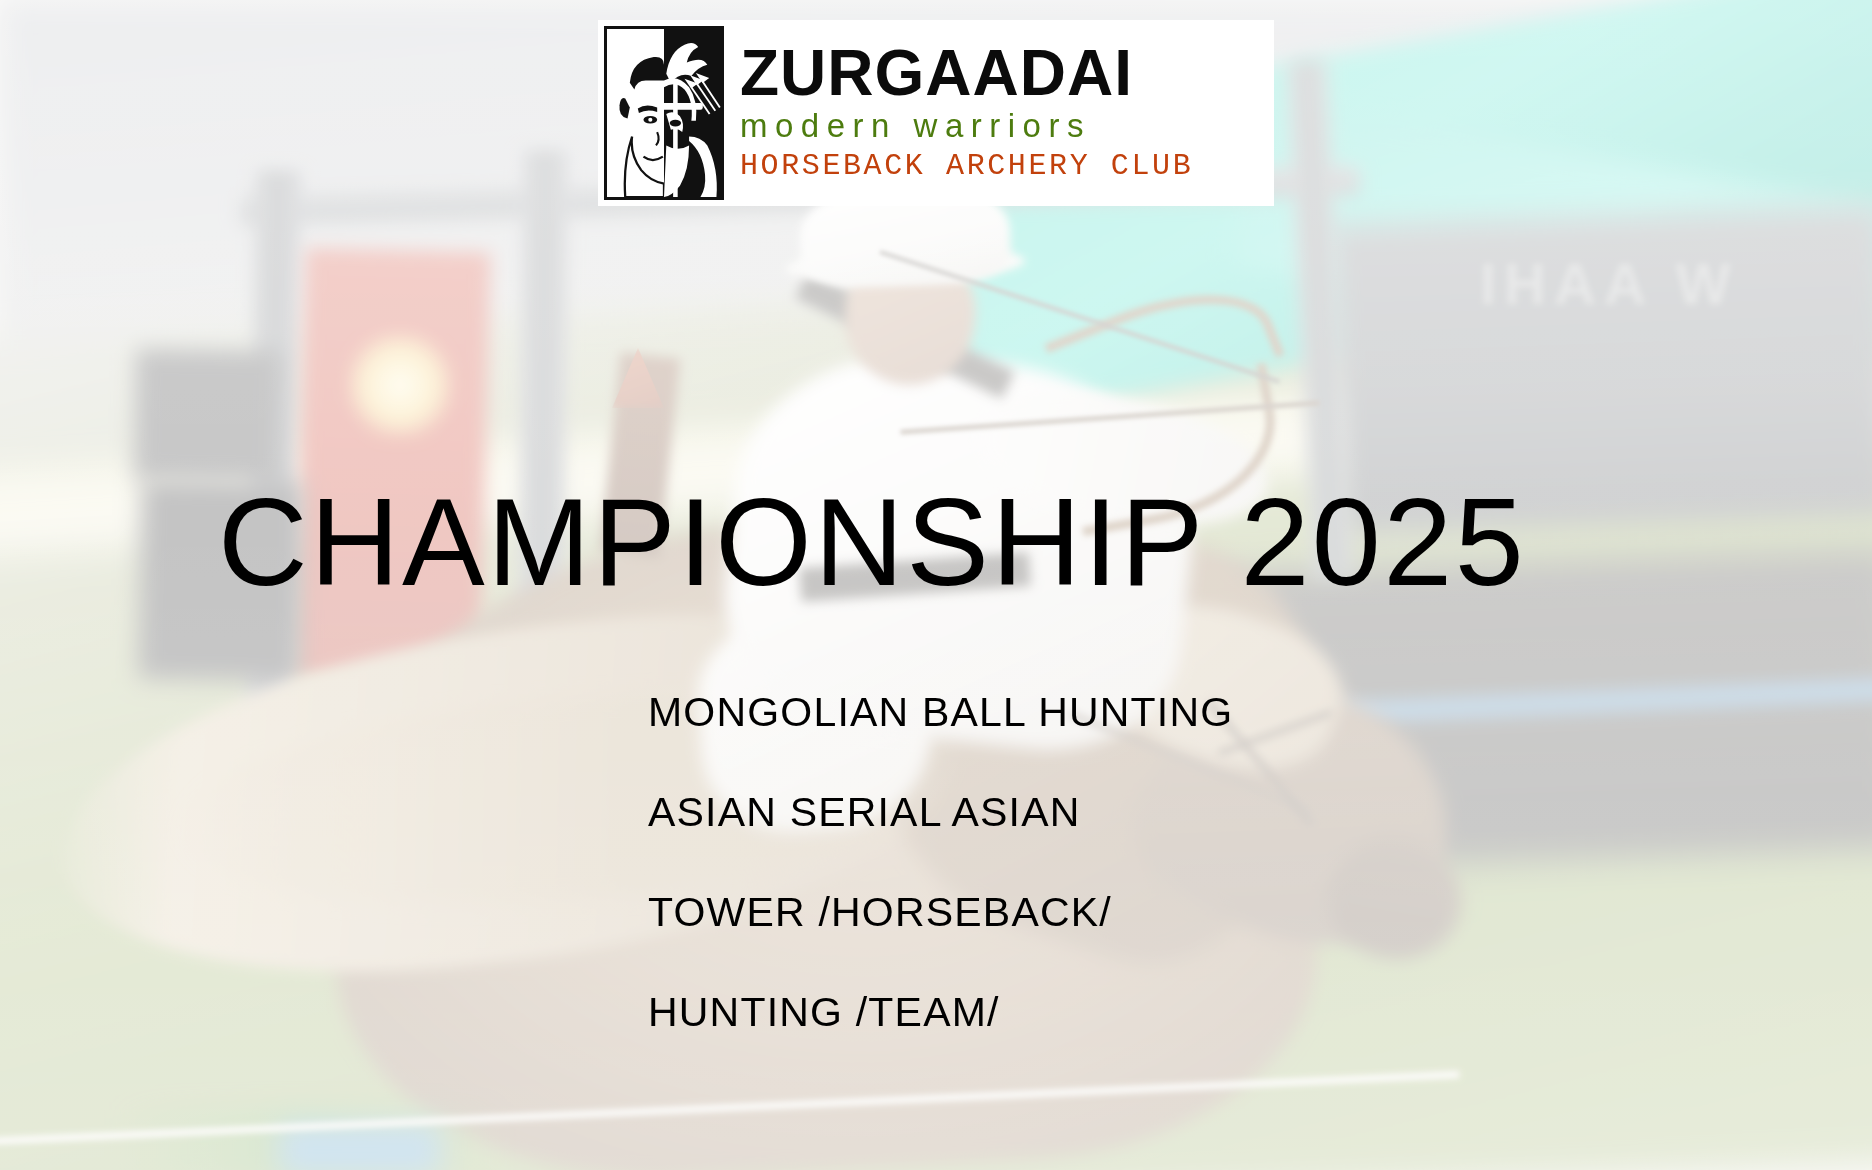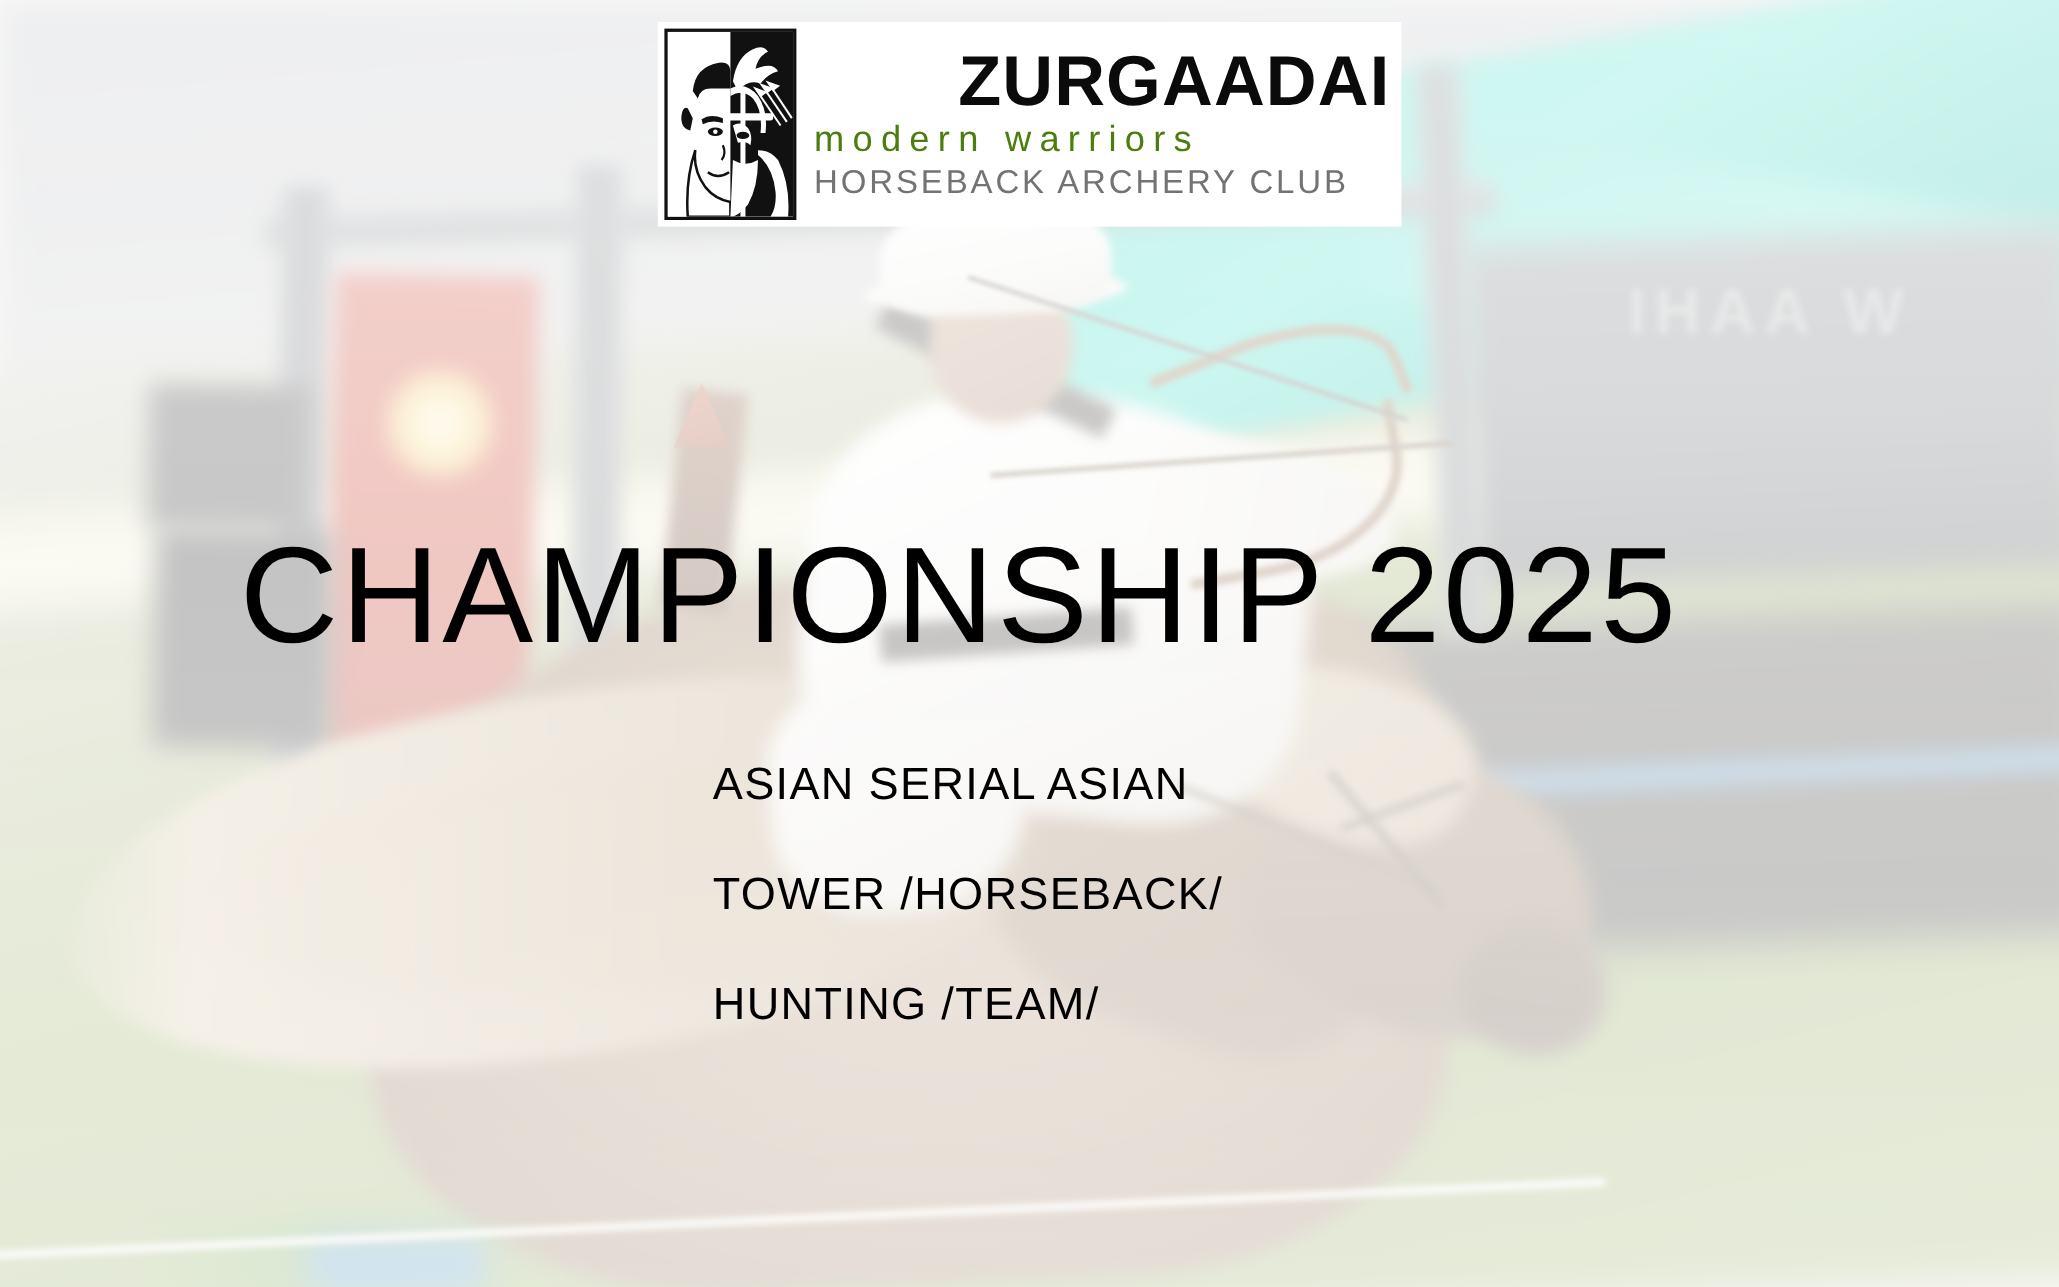--- a/index.html
+++ b/index.html
@@ -351,39 +351,38 @@
     padding-left: 16px;
     padding-right: 10px;
   }
   .logo-line1 {
     font-size: 64px;
     font-weight: 700;
     letter-spacing: 1px;
     line-height: 0.97;
     color: #0b0b0b;
     font-family: "Liberation Sans", sans-serif;
-    text-align: right;
   }
   .logo-line2 {
     font-size: 33px;
     font-weight: 400;
     letter-spacing: 7.5px;
     line-height: 1.2;
     color: #4d7c0f;
     margin-top: 2px;
     font-family: "Liberation Sans", sans-serif;
   }
   .logo-line3 {
     font-size: 30px;
     font-weight: 400;
     letter-spacing: 2.6px;
     line-height: 1.15;
-    color: #737373;
+    color: #c2410c;
     margin-top: 3px;
-    font-family: Liberation Sans, sans-serif;
+    font-family: Liberation Mono, monospace;
   }
 
   
   .headline {
     position: absolute;
     left: 218px;
     top: 480px;
     font-size: 124px;
     font-weight: 300;
     letter-spacing: 2.5px;
@@ -506,18 +505,19 @@
     <div class="logo-words">
       <div class="logo-line1">ZURGAADAI</div>
       <div class="logo-line2">modern warriors</div>
       <div class="logo-line3">HORSEBACK ARCHERY CLUB</div>
     </div>
   </div>
 
   <div class="headline">CHAMPIONSHIP 2025</div>
 
   <div class="events">
+    <div class="event-item">MONGOLIAN BALL HUNTING</div>
     <div class="event-item">ASIAN SERIAL ASIAN</div>
     <div class="event-item">TOWER /HORSEBACK/</div>
     <div class="event-item">HUNTING /TEAM/</div>
   </div>
 
 </div>
 
 </body></html>

